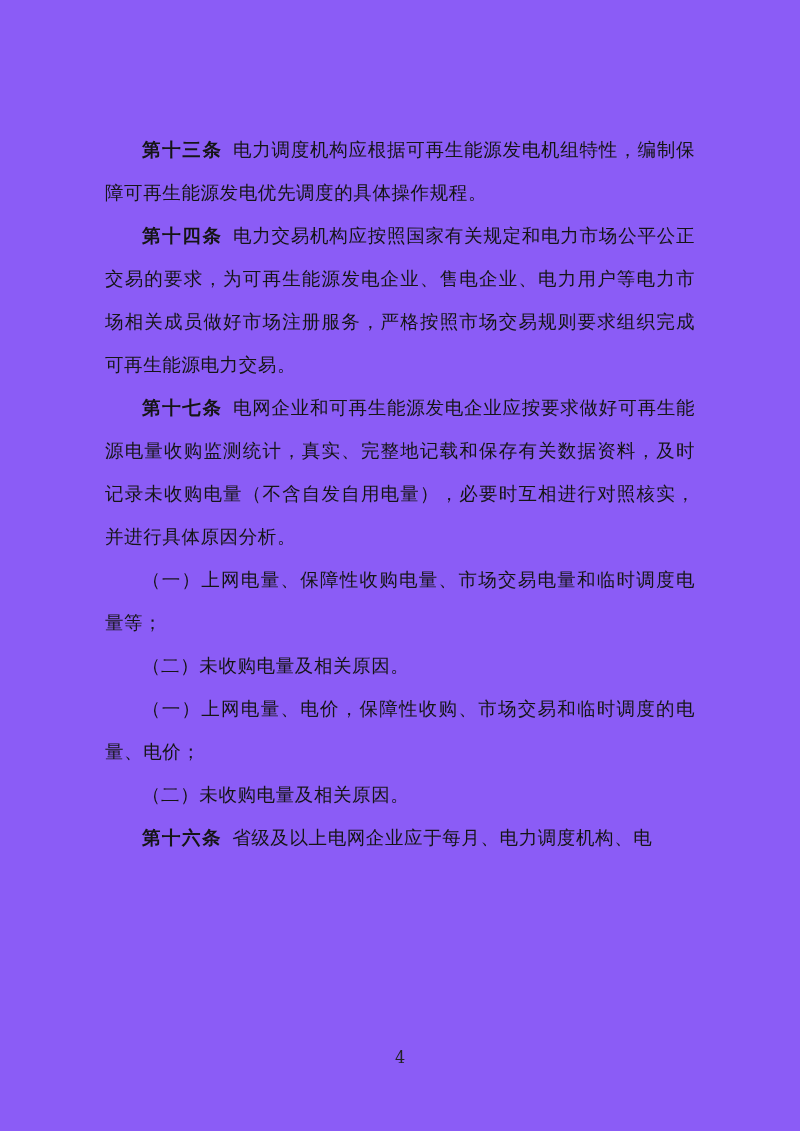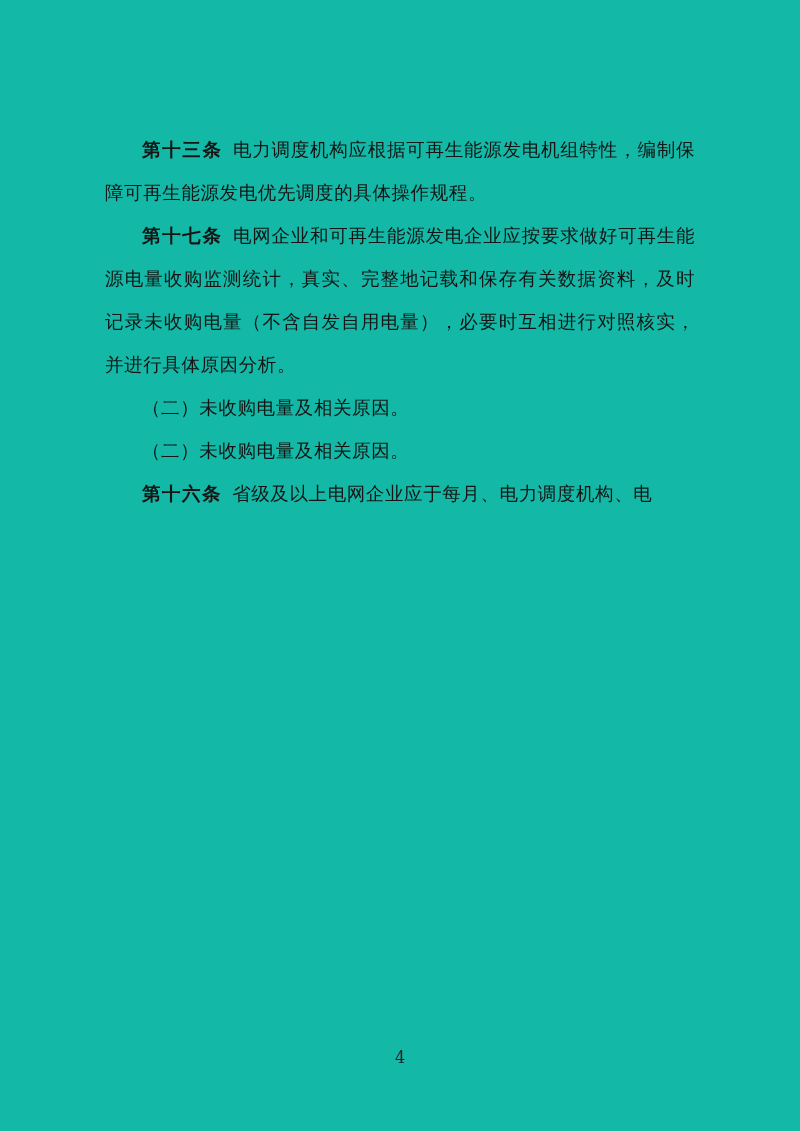--- a/index.html
+++ b/index.html
@@ -8,21 +8,21 @@
     background: #ffffff;
   }
   body {
     font-family: "DejaVu Serif", "Liberation Serif", serif;
     color: #1a1a1a;
   }
   .page {
     position: relative;
     width: 800px;
     height: 1131px;
-    background: #14b8a6;
+    background: #8b5cf6;
     margin: 0 auto;
     overflow: hidden;
     box-sizing: border-box;
   }
   .content {
     position: absolute;
     left: 105px;
     top: 128px;
     width: 590px;
   }
@@ -56,28 +56,31 @@
   }
 </style>
 </head>
 <body>
 
 <div class="page">
   <div class="content">
 
     <p class="para"><span class="art">第十三条</span><span class="gap"></span><span>电力调度机构应根据可再生能源发电机组特性，编制保障可再生能源发电优先调度的具体操作规程。</span></p>
 
+    <p class="para"><span class="art">第十四条</span><span class="gap"></span><span>电力交易机构应按照国家有关规定和电力市场公平公正交易的要求，为可再生能源发电企业、售电企业、电力用户等电力市场相关成员做好市场注册服务，严格按照市场交易规则要求组织完成可再生能源电力交易。</span></p>
 
     <p class="para"><span class="art">第十七条</span><span class="gap"></span><span>电网企业和可再生能源发电企业应按要求做好可再生能源电量收购监测统计，真实、完整地记载和保存有关数据资料，及时记录未收购电量（不含自发自用电量），必要时互相进行对照核实，并进行具体原因分析。</span></p>
 
 
+    <p class="para"><span>（一）上网电量、保障性收购电量、市场交易电量和临时调度电量等；</span></p>
 
     <p class="para"><span>（二）未收购电量及相关原因。</span></p>
 
 
+    <p class="para"><span>（一）上网电量、电价，保障性收购、市场交易和临时调度的电量、电价；</span></p>
 
     <p class="para"><span>（二）未收购电量及相关原因。</span></p>
 
     <p class="para"><span class="art">第十六条</span><span class="gap"></span><span>省级及以上电网企业应于每月、电力调度机构、电</span></p>
 
   </div>
 
   <div class="page-number">4</div>
 </div>
 

